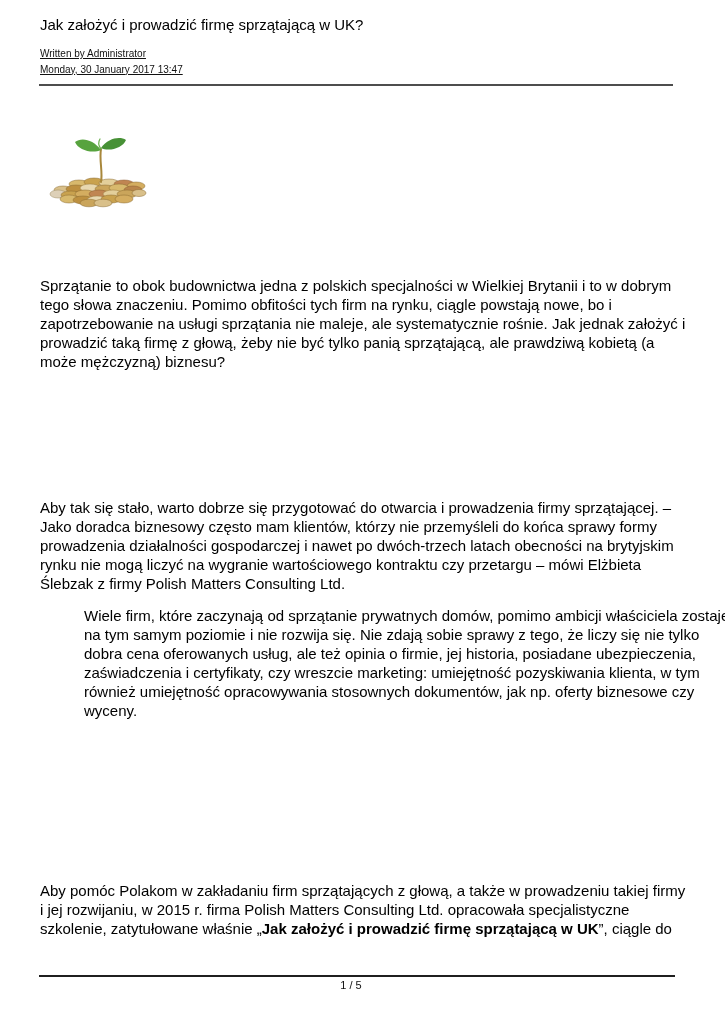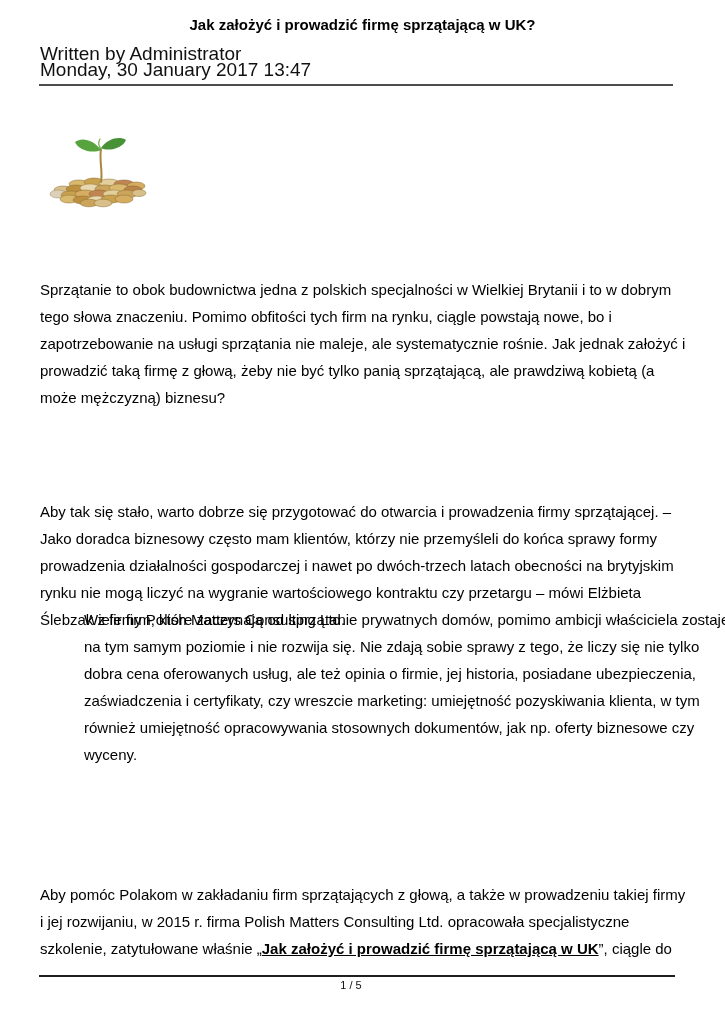--- a/index.html
+++ b/index.html
@@ -15,33 +15,33 @@
     font-family: "Liberation Sans", sans-serif;
     color: #000000;
     overflow: hidden;
   }
   .title {
     position: absolute;
     left: 40px;
     top: 16px;
     width: 645px;
     font-size: 15px;
-    font-weight: bold;
+    font-weight: normal;
     line-height: 18px;
     margin: 0;
-    text-align: center;
   }
   .meta {
     position: absolute;
     left: 40px;
     top: 46px;
     width: 645px;
-    font-size: 19px;
+    font-size: 10px;
     line-height: 15.5px;
     color: #111111;
+    text-decoration: underline;
   }
   .rule-top {
     position: absolute;
     left: 39px;
     top: 84px;
     width: 634px;
     height: 0;
     border-top: 2px solid #4d4d4d;
   }
   .article-image {
@@ -49,29 +49,29 @@
     left: 48px;
     top: 136px;
     width: 100px;
     height: 72px;
   }
   .para {
     position: absolute;
     left: 40px;
     width: 648px;
     font-size: 15px;
-    line-height: 27px;
+    line-height: 19px;
     margin: 0;
   }
   .p1 { top: 276px; }
   .p2 { top: 458px; margin-top: 40px; }
   .p3 { top: 606px; margin-left: 44px; }
   .p4 { top: 769px; }
   .p5 { top: 881px; }
-  .bold-inline { font-weight: bold; text-decoration: underline; }
+  .bold-inline { font-weight: bold; }
   .rule-bottom {
     position: absolute;
     left: 39px;
     top: 975px;
     width: 636px;
     height: 0;
     border-top: 2px solid #1f1f1f;
   }
   .page-indicator {
     position: absolute;

